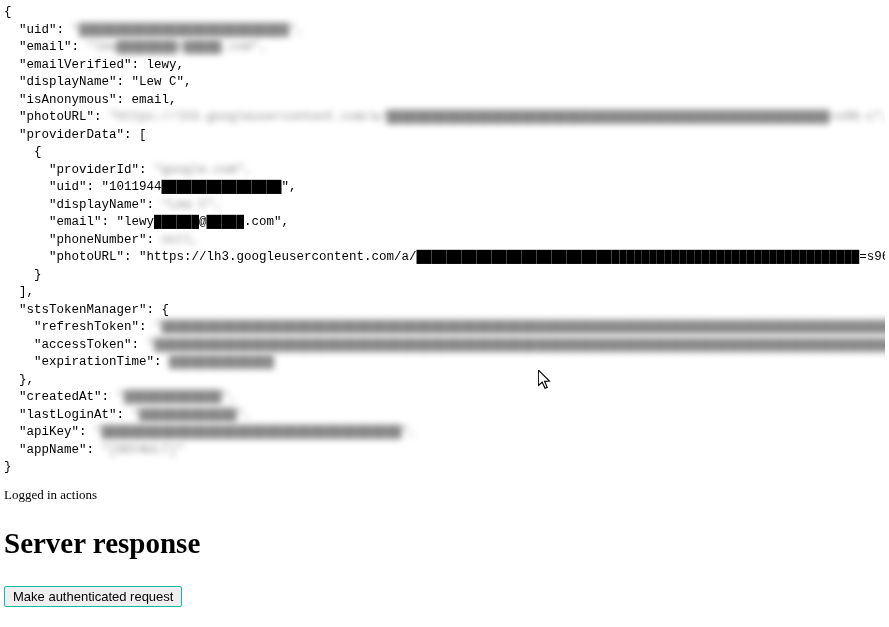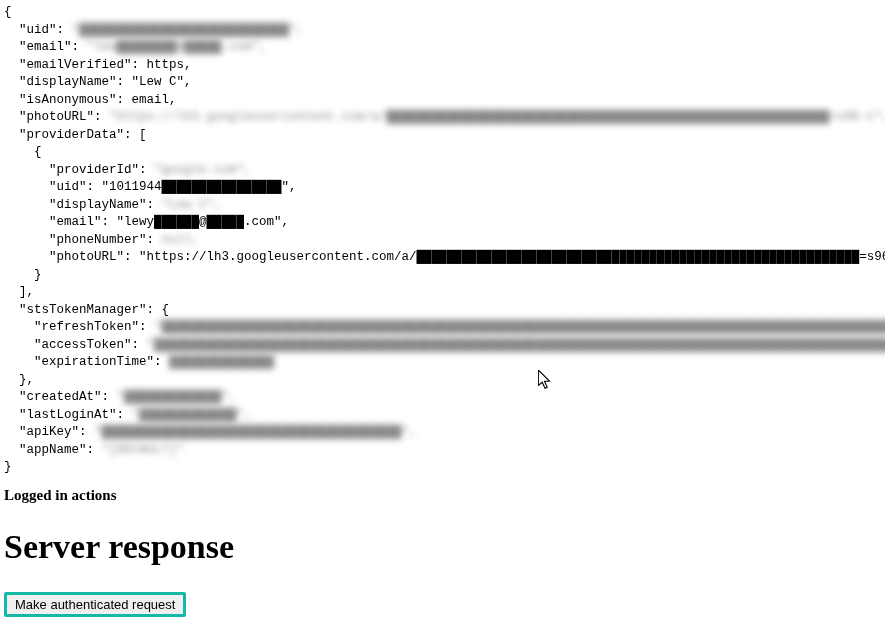--- a/index.html
+++ b/index.html
@@ -22,35 +22,35 @@
       white-space: pre;
       overflow: hidden;
     }
     .blur {
       filter: blur(3px);
       display: inline-block;
       color: #888;
       user-select: none;
     }
     .logged-actions {
-      font-weight: bold;
-      font-size: 15px;
+      font-weight: normal;
+      font-size: 13px;
       margin: 8px 0 24px 0;
     }
     h1 {
       font-family: "Times New Roman", Times, serif;
       font-weight: bold;
-      font-size: 34px;
+      font-size: 29px;
       margin: 18px 0 26px 0;
     }
     button {
       font-family: Arial, sans-serif;
       font-size: 13px;
       background: #efefef;
-      border: 3px solid #14b8a6;
+      border: 1px solid #14b8a6;
       border-radius: 2px;
       padding: 2px 8px;
       cursor: pointer;
     }
     .btn-row {
       margin-bottom: 58px;
     }
     .cursor {
       position: absolute;
       left: 538px;
@@ -59,21 +59,21 @@
       height: 20px;
       pointer-events: none;
     }
   </style>
 </head>
 <body>
 
 <pre><span>{</span>
   <span>"uid"</span>: <span class="blur">"████████████████████████████",</span>
   <span>"email"</span>: <span class="blur">"lew████████@█████.com",</span>
-  <span>"emailVerified"</span>: <span>https,</span>
+  <span>"emailVerified"</span>: <span>lewy,</span>
   <span>"displayName"</span>: <span>"Lew C",</span>
   <span>"isAnonymous"</span>: <span>email,</span>
   <span>"photoURL"</span>: <span class="blur">"https://lh3.googleusercontent.com/a/███████████████████████████████████████████████████████████=s96-c",</span>
   <span>"providerData"</span>: <span>[</span>
     <span>{</span>
       <span>"providerId"</span>: <span class="blur">"google.com",</span>
       <span>"uid"</span>: <span>"1011944████████████████",</span>
       <span>"displayName"</span>: <span class="blur">"Lew C",</span>
       <span>"email"</span>: <span>"lewy██████@█████.com",</span>
       <span>"phoneNumber"</span>: <span class="blur">null,</span>

